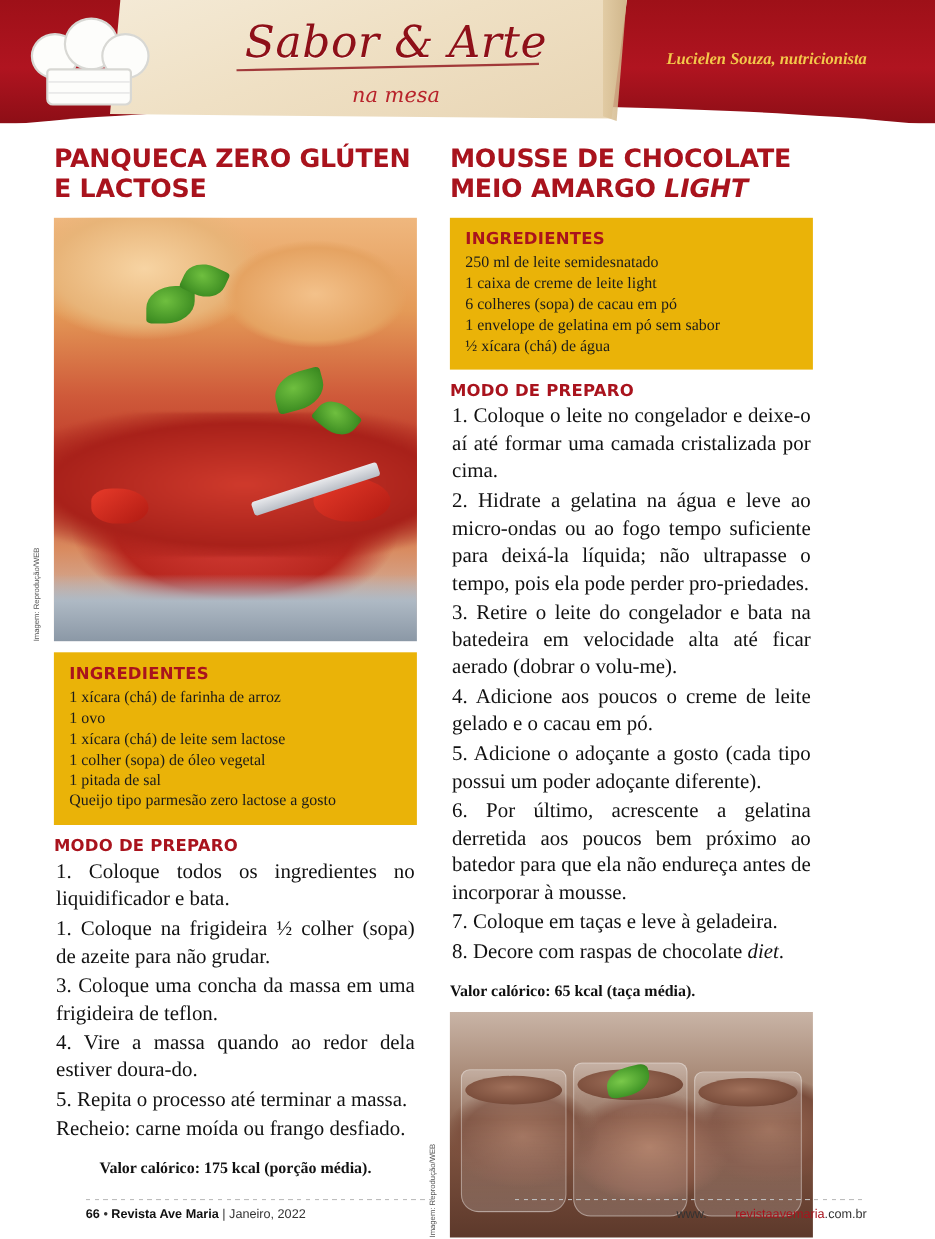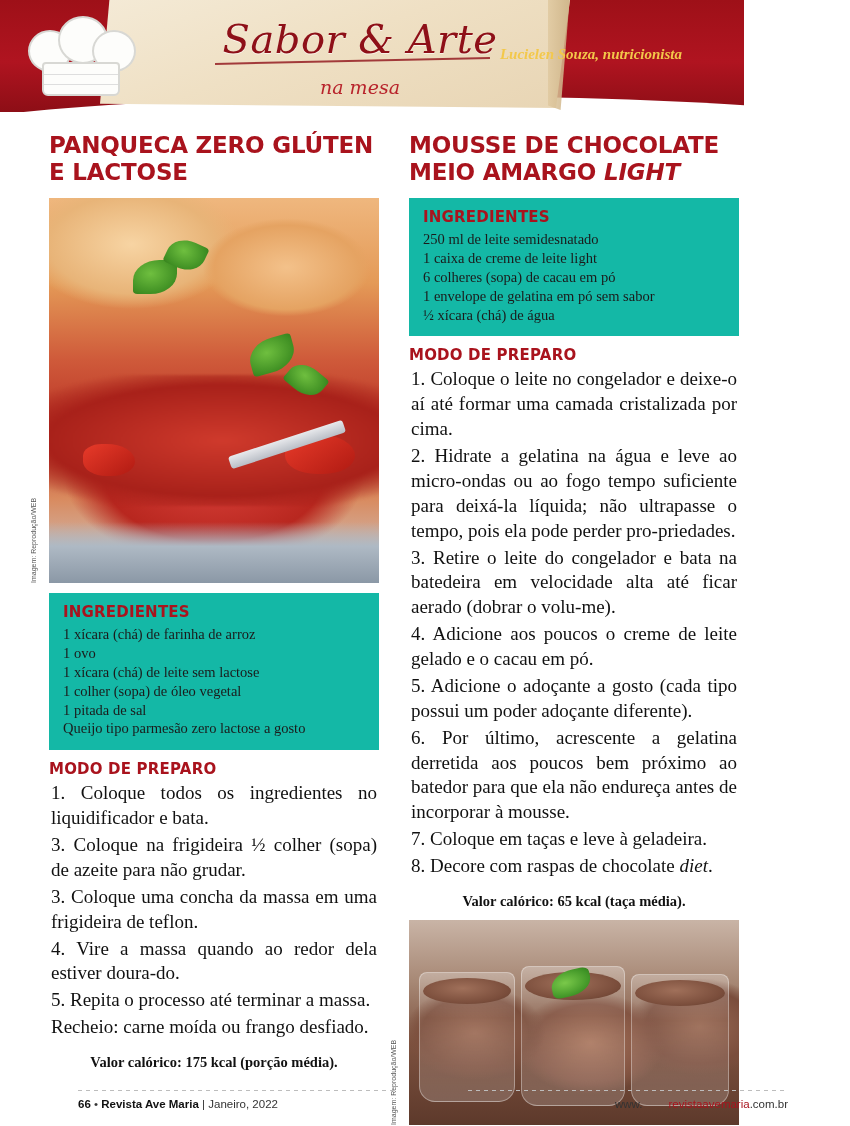--- a/index.html
+++ b/index.html
@@ -9,21 +9,21 @@
     height: 1126px;
     background: #ffffff;
     font-family: "Liberation Serif", serif;
     position: relative;
     overflow: hidden;
   }
 
   
   .header {
     position: relative;
-    width: 744px;
+    width: 850px;
     height: 118px;
     background: #ffffff;
     overflow: hidden;
   }
   .header-red {
     position: absolute;
     left: 0; top: 0;
     width: 850px; height: 112px;
     background: linear-gradient(180deg,#9e1018 0%, #b01420 55%, #8d0e16 100%);
   }
@@ -224,21 +224,21 @@
   .mint {
     position:absolute;
     width: 40px; height: 26px;
     background: radial-gradient(ellipse at 35% 45%, #7ac94a 0%, #3f9426 70%, #2c6c18 100%);
     border-radius: 60% 20% 60% 20%;
     transform: rotate(-12deg);
   }
 
   
   .ing-box {
-    background: #14b8a6;
+    background: #eab308;
     padding: 10px 14px 12px 14px;
     margin-bottom: 10px;
   }
   .ing-title {
     font-family: "DejaVu Sans", sans-serif;
     font-weight: bold;
     font-size: 15px;
     color: #a9131d;
     margin-bottom: 4px;
     letter-spacing: .2px;
@@ -269,21 +269,21 @@
   }
   .steps p.nojust { text-align: left; }
   .steps .it { font-style: italic; }
 
   .kcal {
     margin-top: 14px;
     font-family: "Liberation Serif", serif;
     font-weight: bold;
     font-size: 14.5px;
     color: #111;
-    text-align: center;
+    text-align: left;
   }
   .kcal-left { text-align: center; }
 
   
   .email-row {
     display: flex;
     align-items: center;
     gap: 24px;
     margin-top: 14px;
     padding-left: 30px;
@@ -398,21 +398,21 @@
           <li>1 xícara (chá) de leite sem lactose</li>
           <li>1 colher (sopa) de óleo vegetal</li>
           <li>1 pitada de sal</li>
           <li>Queijo tipo parmesão zero lactose a gosto</li>
         </ul>
       </div>
 
       <div class="sec-title">MODO DE PREPARO</div>
       <div class="steps">
         <p>1. Coloque todos os ingredientes no liquidificador e bata.</p>
-        <p>3. Coloque na frigideira ½ colher (sopa) de azeite para não grudar.</p>
+        <p>1. Coloque na frigideira ½ colher (sopa) de azeite para não grudar.</p>
         <p>3. Coloque uma concha da massa em uma frigideira de teflon.</p>
         <p>4. Vire a massa quando ao redor dela estiver doura-do.</p>
         <p class="nojust">5. Repita o processo até terminar a massa.</p>
         <p class="nojust">Recheio: carne moída ou frango desfiado.</p>
       </div>
 
       <div class="kcal kcal-left">Valor calórico: 175 kcal (porção média).</div>
     </div>
 
     <div class="col">

